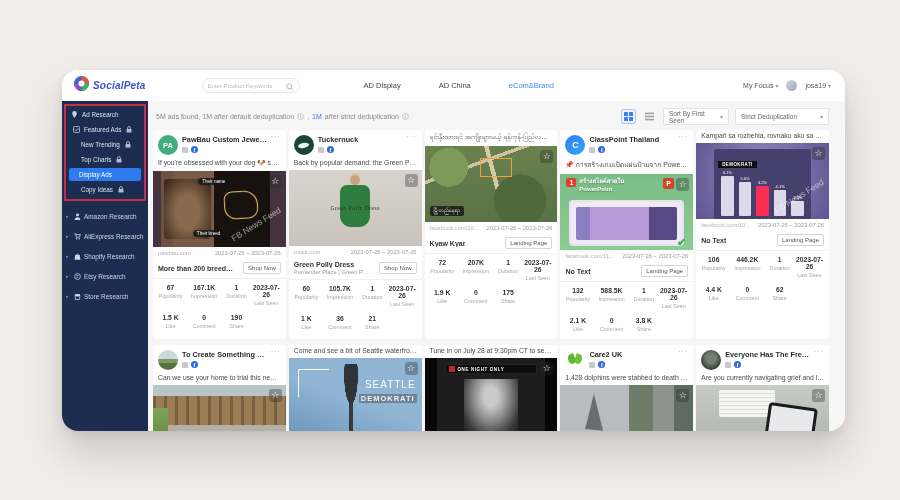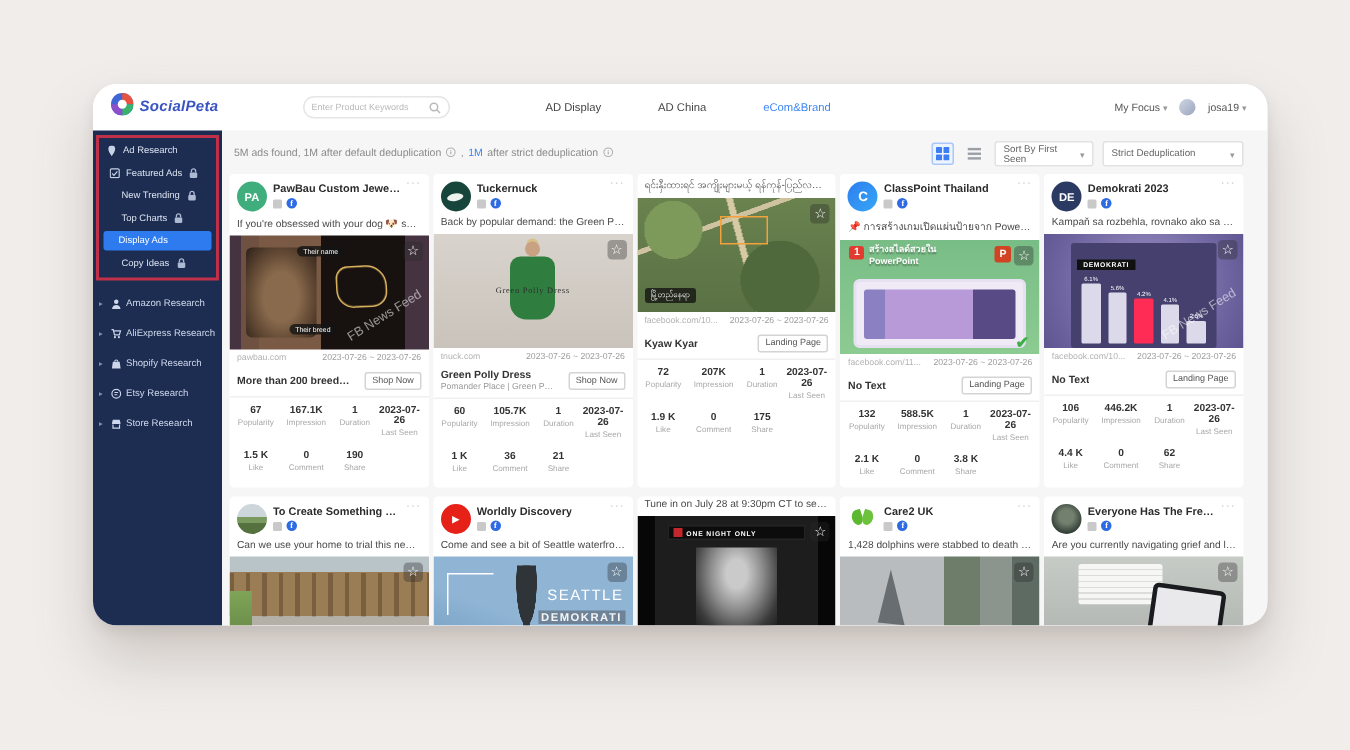--- a/index.html
+++ b/index.html
@@ -1,19 +1,19 @@
 <!DOCTYPE html>
 <html><head>
 <meta charset="utf-8">
 <style>
   * { margin:0; padding:0; box-sizing:border-box; }
   html,body { width:900px; height:500px; font-family:"Liberation Sans", sans-serif; }
   body { background:#f0edeb; position:relative; overflow:hidden; }
 
-  .window { position:absolute; left:62px; top:56px; width:783px; height:361px;
+  .window { position:absolute; left:62px; top:70px; width:783px; height:361px;
     background:#fff; border-radius:16px; overflow:hidden;
     box-shadow:0 22px 38px rgba(120,100,90,.28), 0 4px 10px rgba(0,0,0,.08); }
 
   
   .hdr { height:31px; display:flex; align-items:center; padding:0 14px 0 12px; gap:8px; background:#fff; }
   .logo { display:flex; align-items:center; gap:4px; }
   .logo-text { font-size:10px; font-weight:800; font-style:italic; color:#3a53c4; letter-spacing:.2px; }
   .search { margin-left:48px; width:98px; height:15px; border:1px solid #e6e6e6; border-radius:8px;
     display:flex; align-items:center; padding:0 5px; gap:4px; background:#fff; }
   .search input { border:0; outline:0; width:100%; font-size:6px; color:#999; background:transparent; font-family:inherit; }
@@ -647,31 +647,20 @@
         <div class="s-cell">
                   <b>3.8 K</b>
                   <i>Share</i>
                 </div>
         <div class="s-cell"></div>
       </div>
     </div>
   </article>
 
   <article class="card">
-    <div class="c-head">
-      <span class="avatar" style="background: rgb(43, 58, 99);">DE</span>
-      <div class="c-id">
-        <div class="c-name">Demokrati 2023</div>
-        <div class="c-icons">
-          <span class="ic-page"></span>
-          <span class="ic-fb">f</span>
-        </div>
-      </div>
-      <span class="c-more">···</span>
-    </div>
     <div class="c-text">Kampaň sa rozbehla, rovnako ako sa rozbie...</div>
 
     <div class="c-img im-chart">
       <span class="ov-star">☆</span>
       <span class="ov-wm">FB News Feed</span>
 
       <div class="ov-chart">
         <span class="ch-head">DEMOKRATI</span>
         <div class="ch-bars">
                   <div class="mbar" style="height: 40px;">
@@ -759,31 +748,20 @@
     <div class="c-text">Can we use your home to trial this new sola...</div>
 
     <div class="c-img im-patio">
       <span class="ov-star">☆</span>
 
     </div>
 
   </article>
 
   <article class="card">
-    <div class="c-head">
-      <span class="avatar av-yt">▶</span>
-      <div class="c-id">
-        <div class="c-name">Worldly Discovery</div>
-        <div class="c-icons">
-          <span class="ic-page"></span>
-          <span class="ic-fb">f</span>
-        </div>
-      </div>
-      <span class="c-more">···</span>
-    </div>
     <div class="c-text">Come and see a bit of Seattle waterfront an...</div>
 
     <div class="c-img im-seattle">
       <span class="ov-star">☆</span>
 
       <span class="ov-word1">SEATTLE</span>
       <span class="ov-word2">DEMOKRATI</span>
 
     </div>
 

